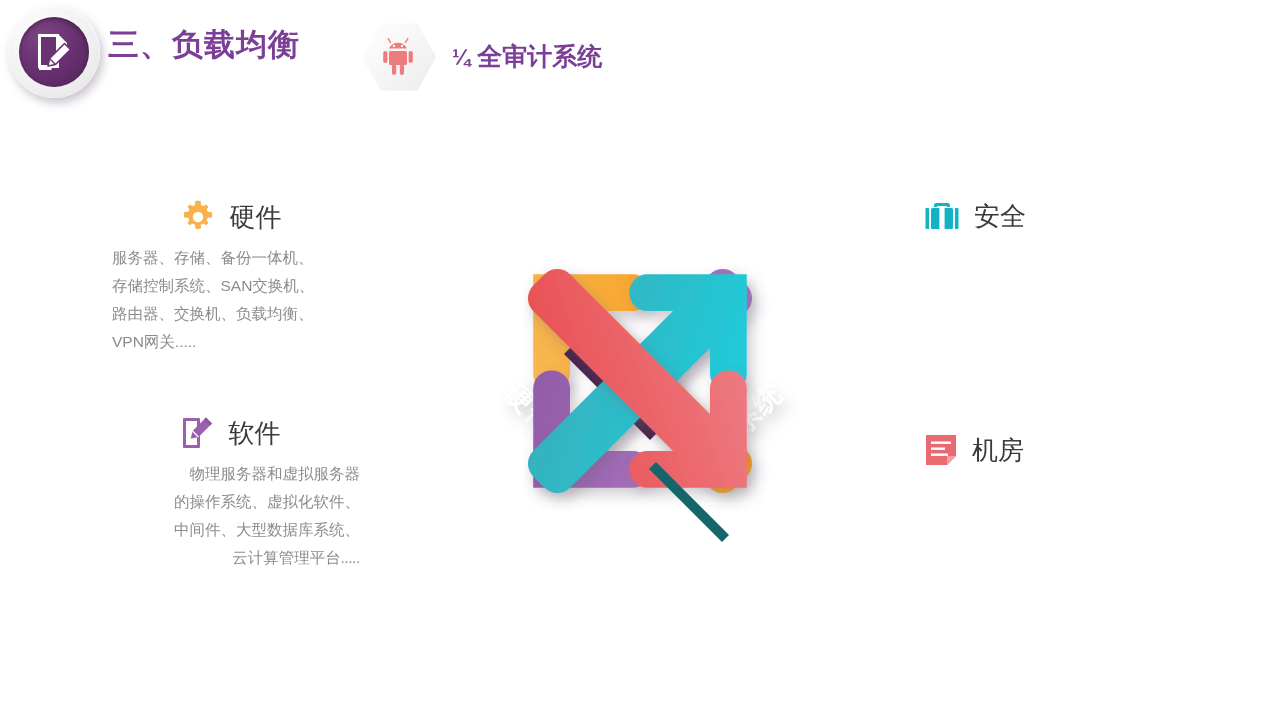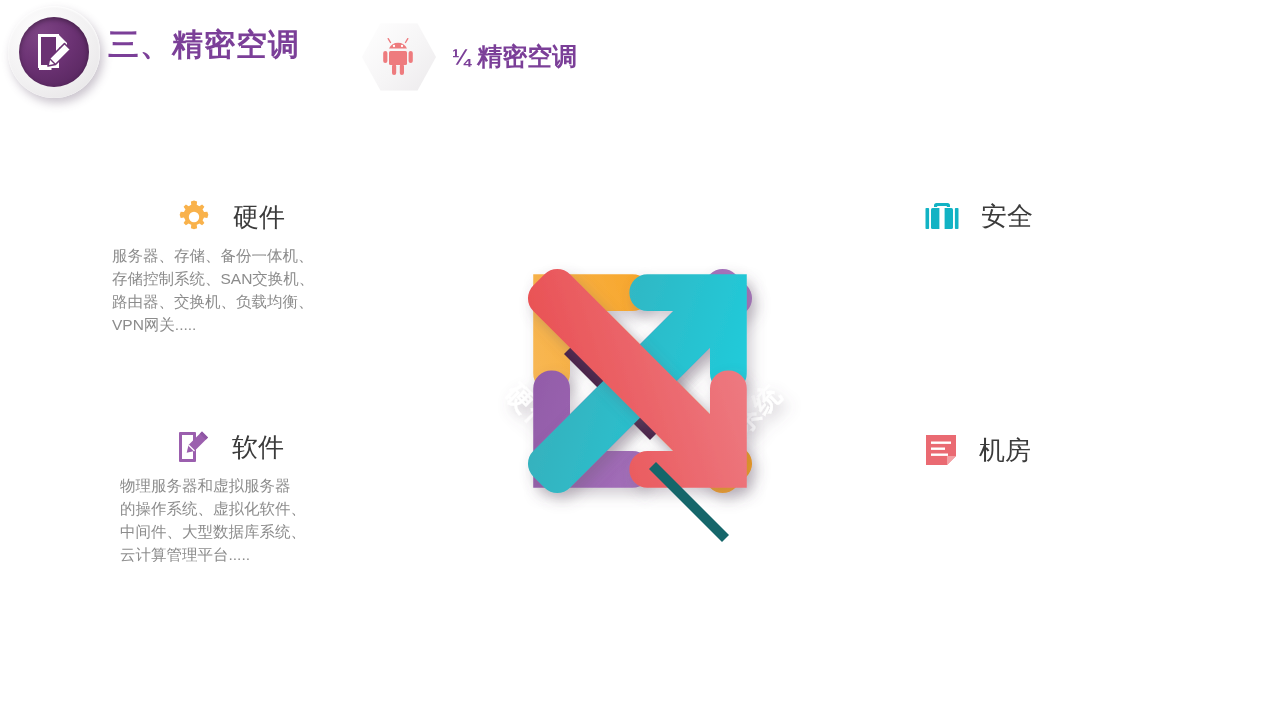--- a/index.html
+++ b/index.html
@@ -79,43 +79,43 @@
     color: #7b3f98;
     white-space: nowrap;
   }
   #section-title .frac { font-size: 22px; }
 
   
   .block { position: absolute; }
   .block .headrow {
     display: flex;
     align-items: center;
-    gap: 22px;
+    gap: 15px;
     margin-bottom: 10px;
   }
   .block .blk-title {
     font-size: 26px;
     color: #3b3b3b;
     font-weight: normal;
     line-height: 1;
   }
   .block .blk-body {
     font-size: 15.5px;
-    line-height: 23px;
+    line-height: 28px;
     color: #8c8c8c;
     white-space: pre-line;
   }
   .block .blk-icon { display:flex; align-items:center; }
   .block .blk-icon svg { display:block; }
 
   #block-hardware { left: 112px; top: 200px; width: 248px; text-align: left; }
   #block-hardware .headrow { justify-content: center; padding-right: 10px; }
-  #block-software { left: 112px; top: 430px; width: 248px; text-align: left; }
+  #block-software { left: 112px; top: 416px; width: 248px; text-align: right; }
   #block-software .headrow { justify-content: center; padding-right: 10px; }
-  #block-software .blk-body { padding-left: 8px; }
+  #block-software .blk-body { padding-left: 8px; font-family: Liberation Serif, serif; }
   #block-security { left: 925px; top: 200px; width: 270px; text-align: right; }
   #block-computerroom { left: 925px; top: 434px; width: 270px; text-align: left; }
 
   
   #diagram {
     position: absolute;
     left: 352px; top: 178px;
     width: 576px; height: 406px;
   }
   #diagram svg { display: block; }
@@ -144,21 +144,21 @@
           <rect x="4" y="3" width="21" height="34" fill="#ffffff"></rect>
           <rect x="7" y="6" width="15" height="28" fill="#6b3273"></rect>
           <path d="M24 3 l9 9 h-9 z" fill="#ffffff"></path>
           <path d="M30.5 12.5 l6 6 -15 15 -7.5 1.5 1.5 -7.5 z" fill="#ffffff" stroke="#6b3273" stroke-width="1.6" stroke-linejoin="round"></path>
           <path d="M15.5 27.5 l6 6" stroke="#6b3273" stroke-width="1.4"></path>
         </svg>
       </span>
     </div>
   </div>
 
-  <div id="chapter-title">三、精密空调</div>
+  <div id="chapter-title">三、负载均衡</div>
 
   <div id="hex-badge">
     <div class="hex">
       <span>
         <svg width="36" height="40" viewBox="0 0 36 40">
           <g fill="#ee7b7e">
             <path d="M9.5 5.5 l-2.3 -3.8" stroke="#ee7b7e" stroke-width="1.4" fill="none" stroke-linecap="round"></path>
             <path d="M24.5 5.5 l2.3 -3.8" stroke="#ee7b7e" stroke-width="1.4" fill="none" stroke-linecap="round"></path>
             <path d="M8 11.5 a10 10 0 0 1 18 0 z"></path>
             <rect x="8" y="14" width="18" height="14" rx="1.5"></rect>
@@ -169,21 +169,21 @@
           </g>
           <circle cx="13" cy="9" r="1.15" fill="#ffffff"></circle>
           <circle cx="21" cy="9" r="1.15" fill="#ffffff"></circle>
         </svg>
       </span>
     </div>
   </div>
 
   <div id="section-title">
     <span class="frac">¼</span>
-    <span>精密空调</span>
+    <span>全审计系统</span>
   </div>
 </div>
 
 <div class="block" id="block-hardware">
   <div class="headrow">
     <span class="blk-icon">
       <svg width="34" height="34" viewBox="0 0 34 34">
         <path d="M17 0.5 l3.1 1.0 -0.35 3.3 a12.2 12.2 0 0 1 2.55 1.48 l2.8-1.85 2.3 2.3 -1.85 2.8 a12.2 12.2 0 0 1 1.48 2.55 l3.3-0.35 1.0 3.1 -1.0 3.1 -3.3-0.35 a12.2 12.2 0 0 1 -1.48 2.55 l1.85 2.8 -2.3 2.3 -2.8-1.85 a12.2 12.2 0 0 1 -2.55 1.48 l0.35 3.3 -3.1 1.0 -3.1-1.0 0.35-3.3 a12.2 12.2 0 0 1 -2.55-1.48 l-2.8 1.85 -2.3-2.3 1.85-2.8 a12.2 12.2 0 0 1 -1.48-2.55 l-3.3 0.35 -1.0-3.1 1.0-3.1 3.3 0.35 a12.2 12.2 0 0 1 1.48-2.55 l-1.85-2.8 2.3-2.3 2.8 1.85 a12.2 12.2 0 0 1 2.55-1.48 l-0.35-3.3 z" fill="#f9b24b"></path>
         <circle cx="17" cy="17" r="5.2" fill="#ffffff"></circle>
       </svg>

